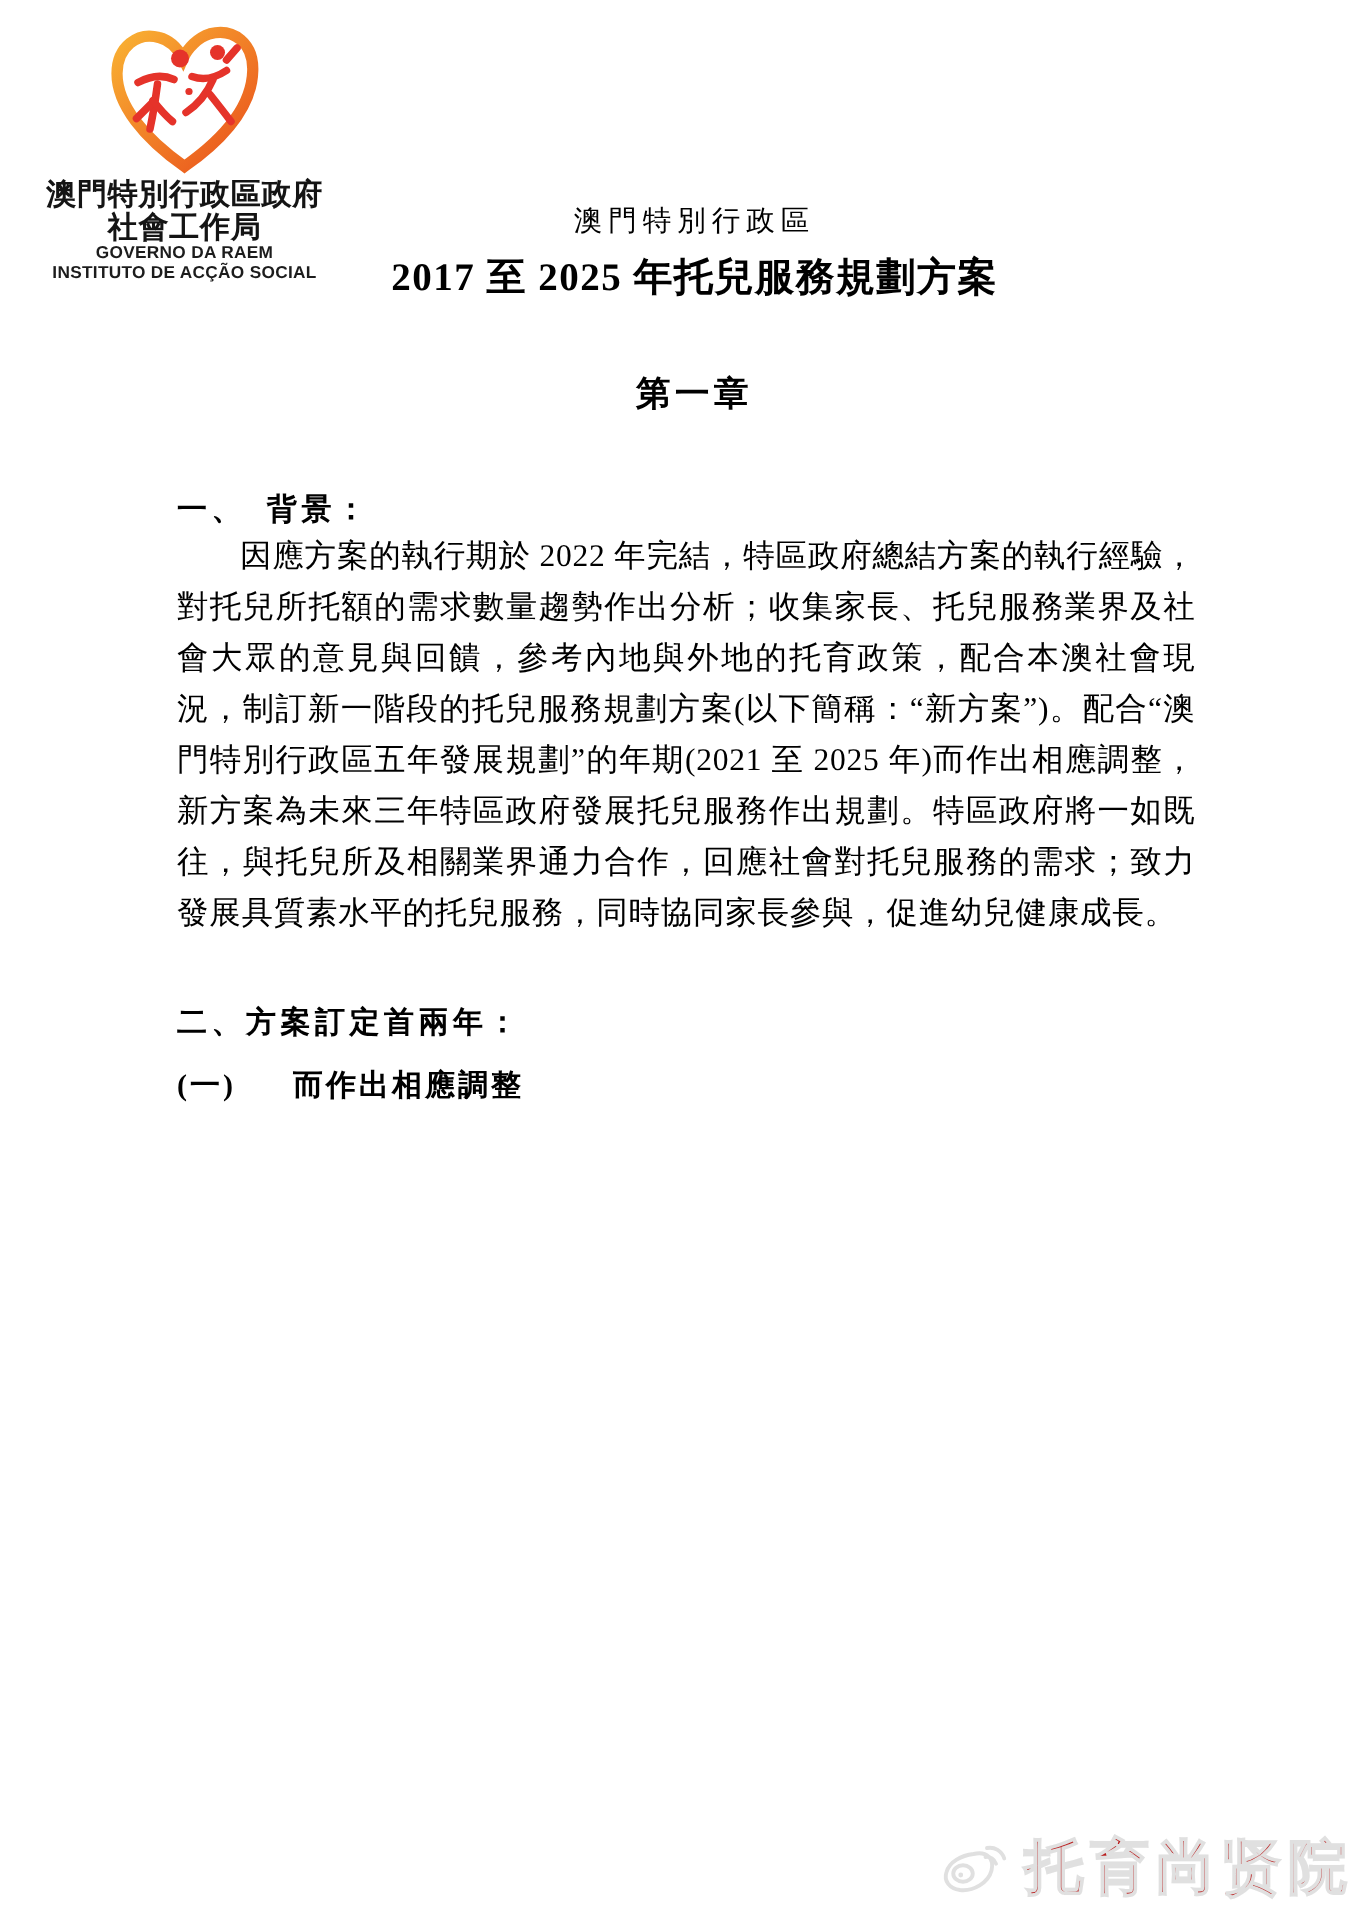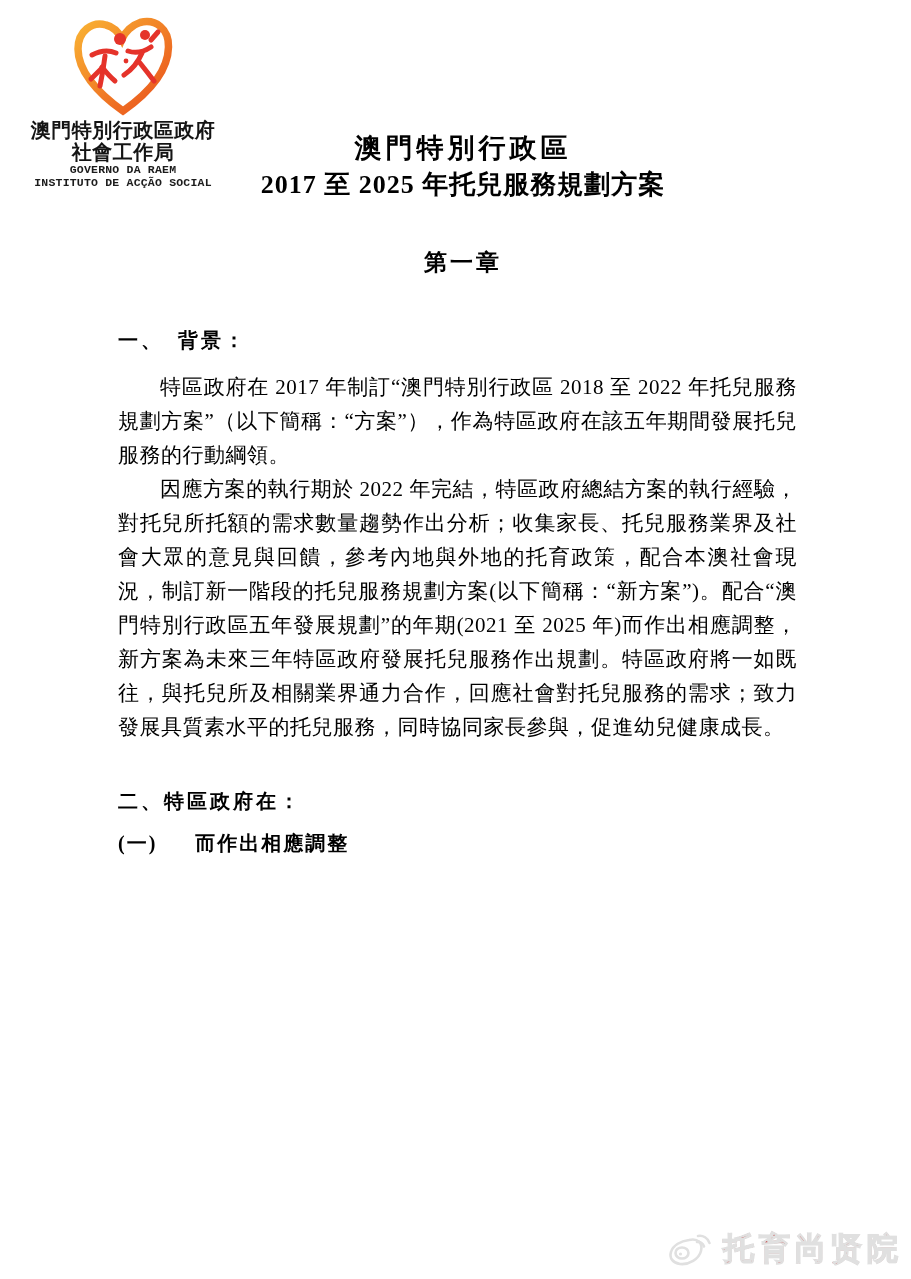--- a/index.html
+++ b/index.html
@@ -12,25 +12,25 @@
     color: #000;
   }
 
   
   .logo-block { position: absolute; left: 28px; top: 10px; width: 190px; }
   .logo-heart { display: block; margin: 0 auto; width: 116px; height: 110px; }
   .logo-text { margin-top: 0px; text-align: center; line-height: 1.08; }
   .logo-zh { font-size: 20px; font-weight: 700; color: #141414; letter-spacing: 0.5px;
              font-family: "Liberation Serif", "DejaVu Serif", serif; }
   .logo-pt { font-size: 11.5px; font-weight: 700; color: #1c1c1c; letter-spacing: 0.2px;
-             font-family: Liberation Mono, monospace; line-height: 1.15; }
+             font-family: Liberation Sans, sans-serif; line-height: 1.15; }
 
   
   .doc-title { position: absolute; left: 118px; top: 131px; width: 690px; text-align: center; }
-  .doc-title-line1 { font-size: 27px; font-weight: 700; letter-spacing: 4px; line-height: 34px; }
+  .doc-title-line1 { font-size: 19px; font-weight: 400; letter-spacing: 4px; line-height: 34px; }
   .doc-title-line2 { font-size: 26px; font-weight: 700; letter-spacing: 1px; line-height: 36px; margin-top: 2px; }
 
   
   .chapter-heading { position: absolute; left: 118px; top: 247px; width: 690px;
                      display: flex; justify-content: center; gap: 30px;
                      font-size: 23px; font-weight: 700; letter-spacing: 3px; }
 
   
   .content { position: absolute; left: 118px; top: 327px; width: 679px; }
   .sec-heading { display: flex; align-items: baseline; font-size: 20px; font-weight: 700;
@@ -41,21 +41,21 @@
   .para.first { margin-top: 17px; }
   .para.follow { }
   .sec2 { margin-top: 44px; }
   .sub-heading { display: flex; align-items: baseline; gap: 38px; font-size: 20px;
                  font-weight: 700; letter-spacing: 2px; line-height: 26px; margin-top: 16px; }
 
   
   .watermark { position: absolute; right: 8px; bottom: 7px; display: flex;
                align-items: center; gap: 6px; }
   .wm-icon { width: 52px; height: 46px; }
-  .wm-text { font-size: 31px; font-weight: 700; letter-spacing: 5px;
+  .wm-text { font-size: 39px; font-weight: 700; letter-spacing: 5px;
              color: #b91c1c; -webkit-text-stroke: 1.2px #e0e0e0;
              text-shadow: 0 0 1px #ececec;
              font-family: "Liberation Sans", "DejaVu Sans", sans-serif; }
 </style>
 </head>
 <body>
 
 <div class="logo-block">
   <svg class="logo-heart" viewBox="0 0 116 110" aria-hidden="true">
     <defs>
@@ -97,26 +97,25 @@
 <div class="chapter-heading">
   <span>第一章</span>
 </div>
 
 <div class="content">
 
   <div class="sec-heading">
     <span class="gap-wide">一、</span>
     <span>背景：</span>
   </div>
-  <p class="para first">特區政府在 2017 年制訂“澳門特別行政區 2018 至 2022 年托兒服務規劃方案”（以下簡稱：“方案”），作為特區政府在該五年期間發展托兒服務的行動綱領。</p>
   <p class="para follow">因應方案的執行期於 2022 年完結，特區政府總結方案的執行經驗，對托兒所托額的需求數量趨勢作出分析；收集家長、托兒服務業界及社會大眾的意見與回饋，參考內地與外地的托育政策，配合本澳社會現況，制訂新一階段的托兒服務規劃方案(以下簡稱：“新方案”)。配合“澳門特別行政區五年發展規劃”的年期(2021 至 2025 年)而作出相應調整，新方案為未來三年特區政府發展托兒服務作出規劃。特區政府將一如既往，與托兒所及相關業界通力合作，回應社會對托兒服務的需求；致力發展具質素水平的托兒服務，同時協同家長參與，促進幼兒健康成長。</p>
 
   <div class="sec-heading sec2">
     <span>二、</span>
-    <span>特區政府在：</span>
+    <span>方案訂定首兩年：</span>
   </div>
 
   <div class="sub-heading">
     <span>(一)</span>
     <span>而作出相應調整</span>
   </div>
 
 </div>
 
 <div class="watermark">

